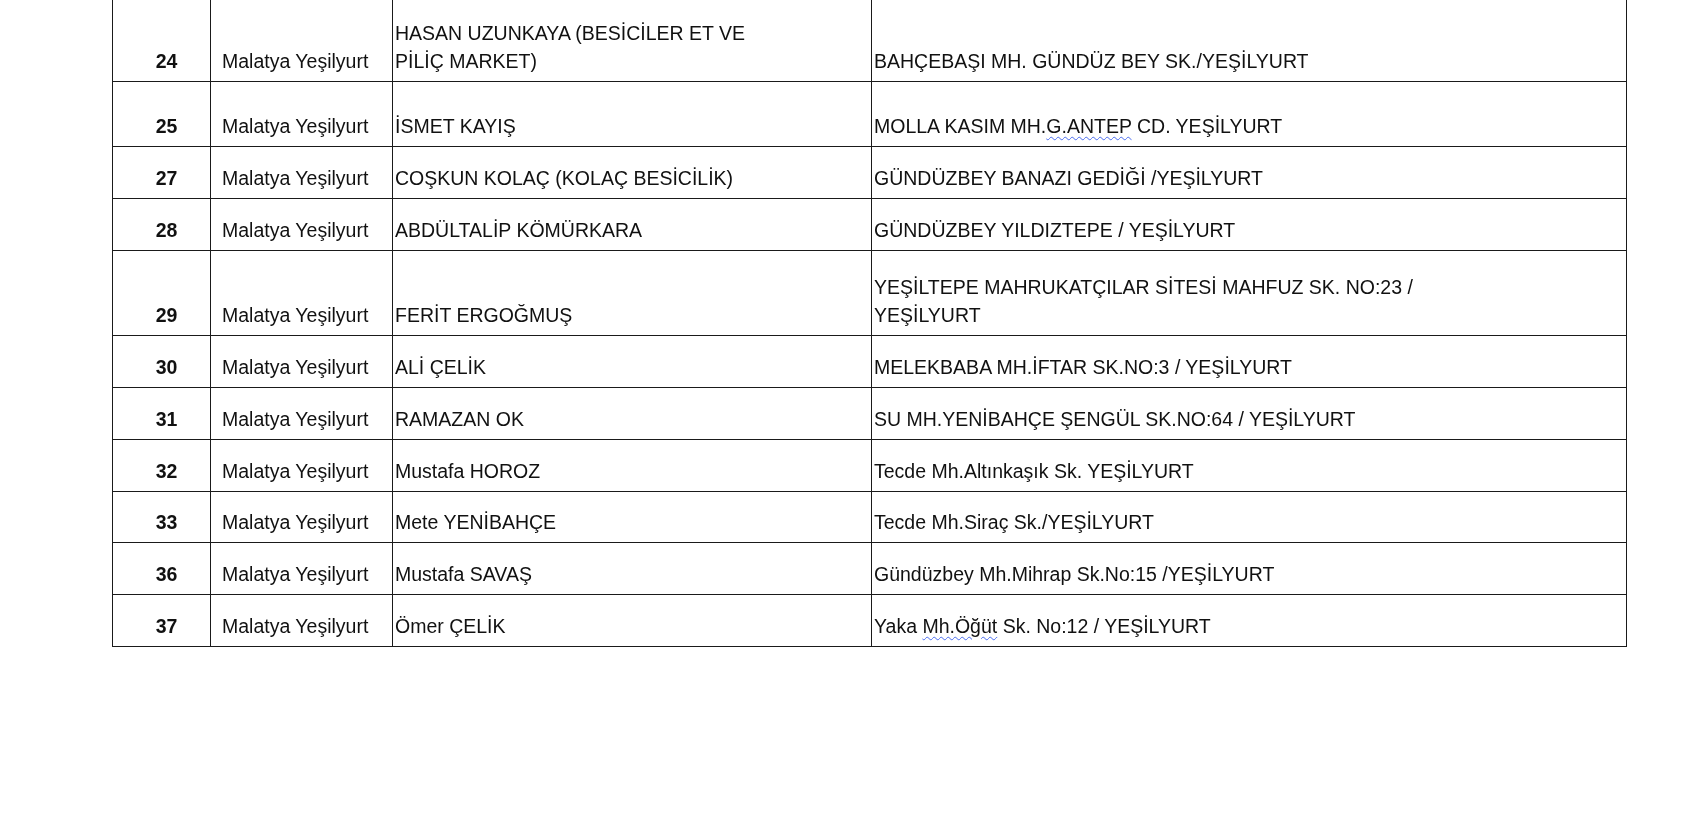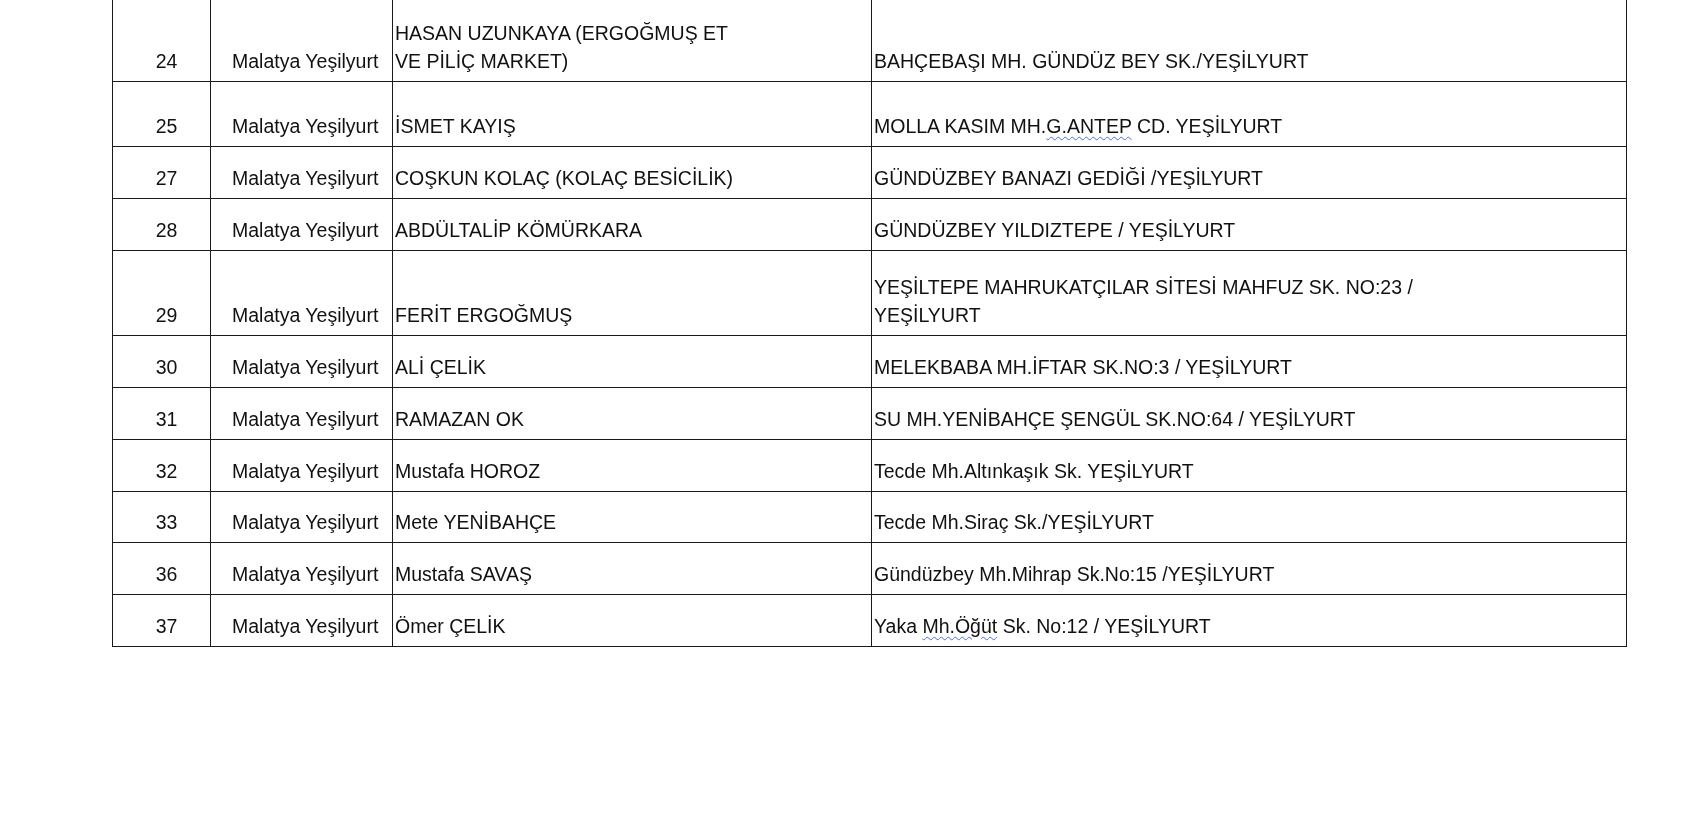--- a/index.html
+++ b/index.html
@@ -37,24 +37,25 @@
       vertical-align: bottom;
       font-size: 19.5px;
       line-height: 28px;
       white-space: normal;
       overflow: hidden;
     }
     table.records td.c-no {
       text-align: center;
       padding-left: 12px;
       padding-right: 2px;
+      font-weight: bold;
     }
     table.records td.c-city {
       white-space: nowrap;
-      padding-left: 21px;
+      padding-left: 11px;
     }
     col.w-no { width: 98px; }
     col.w-city { width: 182px; }
     col.w-name { width: 479px; }
     col.w-addr { width: 755px; }
     .spell {
       text-decoration: underline wavy #4a6cf0;
       text-decoration-thickness: 1px;
       text-underline-offset: 3px;
       text-align: center;
@@ -68,21 +69,21 @@
     <colgroup>
       <col class="w-no">
         <col class="w-city">
         <col class="w-name">
         <col class="w-addr">
     </colgroup>
     <tbody>
       <tr style="height:83px">
         <td class="c-no">24</td>
         <td class="c-city">Malatya Yeşilyurt</td>
-        <td style="padding-right:120px">HASAN UZUNKAYA (ERGOĞMUŞ ET VE PİLİÇ MARKET)</td>
+        <td style="padding-right:120px">HASAN UZUNKAYA (BESİCİLER ET VE PİLİÇ MARKET)</td>
         <td>BAHÇEBAŞI MH. GÜNDÜZ BEY SK./YEŞİLYURT</td>
       </tr>
       <tr style="height:65px">
         <td class="c-no">25</td>
         <td class="c-city">Malatya Yeşilyurt</td>
         <td>İSMET KAYIŞ</td>
         <td><span>MOLLA KASIM MH.</span><span class="spell">G.ANTEP</span><span> CD. YEŞİLYURT</span></td>
       </tr>
       <tr style="height:52px">
         <td class="c-no">27</td>

